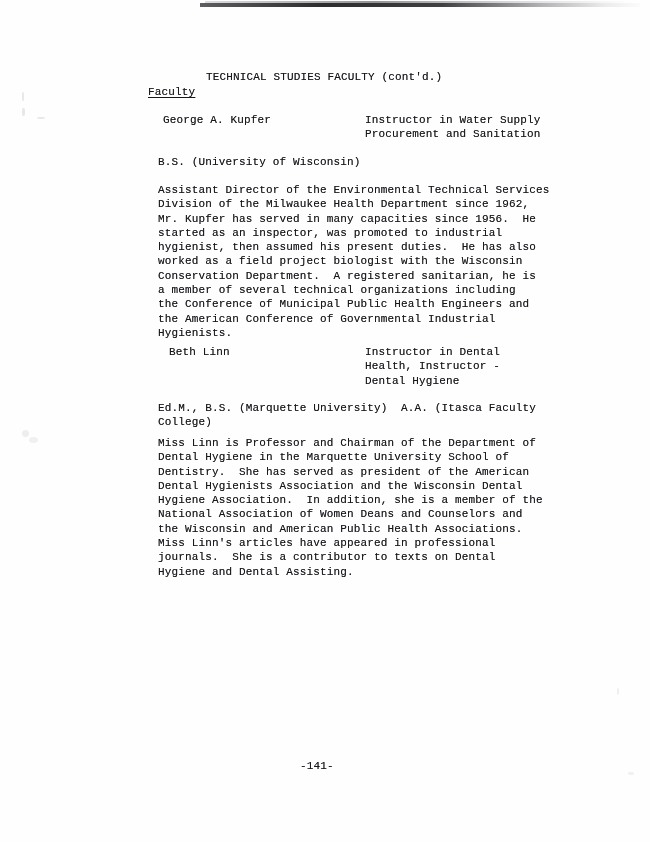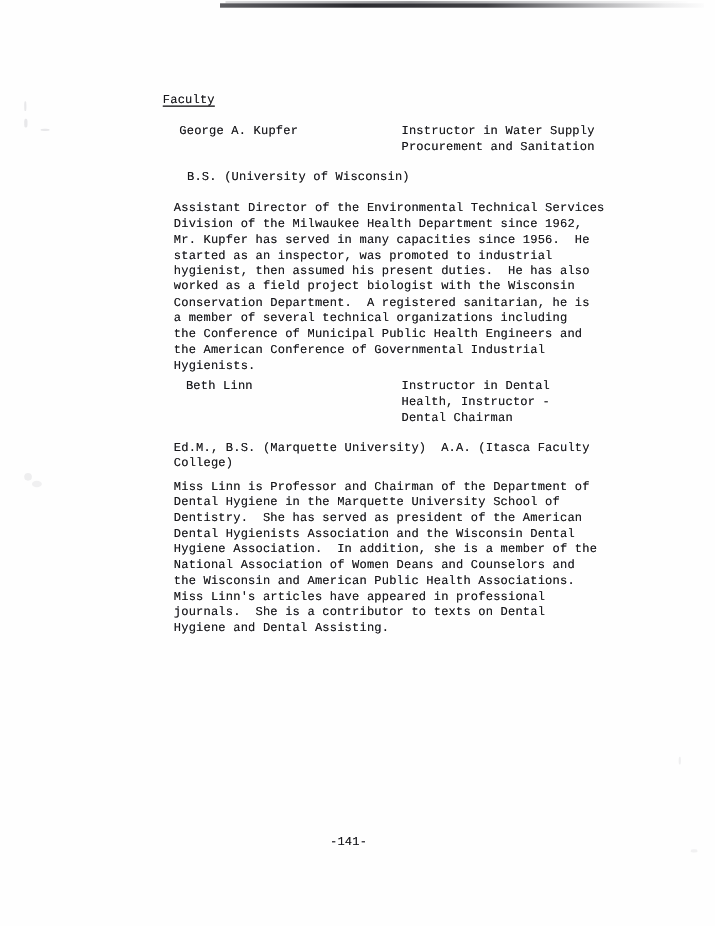--- a/index.html
+++ b/index.html
@@ -81,21 +81,21 @@
     text-shadow: 0 0 0.45px rgba(20,20,25,0.55);
   }
 
   #doc-title      { left: 206px; top: 70px; }
   #faculty-label  { left: 148px; top: 85px; text-decoration: underline;
                     text-underline-offset: 1.5px; }
 
   #kupfer-name    { left: 163px; top: 113px; }
   #kupfer-title   { left: 365px; top: 113px; }
 
-  #kupfer-degree  { left: 170px; top: 155px; }
+  #kupfer-degree  { left: 158px; top: 155px; }
   #kupfer-bio     { left: 158px; top: 183px; }
 
   #linn-name      { left: 169px; top: 345px; }
   #linn-title     { left: 365px; top: 345px; }
 
   #linn-degree    { left: 158px; top: 401px; }
   #linn-bio       { left: 158px; top: 436px; }
 
   #page-number    { left: 300px; top: 759px; }
 </style>
@@ -108,20 +108,21 @@
   <div class="scan-edge-top"></div>
 
   <div class="speck s1"></div>
   <div class="speck s2"></div>
   <div class="speck s3"></div>
   <div class="speck s4"></div>
   <div class="speck s5"></div>
   <div class="speck s6"></div>
   <div class="speck s7"></div>
 
+  <div class="typed" id="doc-title">TECHNICAL STUDIES FACULTY (cont'd.)</div>
 
   <div class="typed" id="faculty-label">Faculty</div>
 
   <div class="typed" id="kupfer-name">George A. Kupfer</div>
 
   <div class="typed" id="kupfer-title">Instructor in Water Supply
 Procurement and Sanitation</div>
 
   <div class="typed" id="kupfer-degree">B.S. (University of Wisconsin)</div>
 
@@ -134,21 +135,21 @@
 Conservation Department.  A registered sanitarian, he is
 a member of several technical organizations including
 the Conference of Municipal Public Health Engineers and
 the American Conference of Governmental Industrial
 Hygienists.</div>
 
   <div class="typed" id="linn-name">Beth Linn</div>
 
   <div class="typed" id="linn-title">Instructor in Dental
 Health, Instructor -
-Dental Chairman</div>
+Dental Hygiene</div>
 
   <div class="typed" id="linn-degree">Ed.M., B.S. (Marquette University)  A.A. (Itasca Faculty
 College)</div>
 
   <div class="typed" id="linn-bio">Miss Linn is Professor and Chairman of the Department of
 Dental Hygiene in the Marquette University School of
 Dentistry.  She has served as president of the American
 Dental Hygienists Association and the Wisconsin Dental
 Hygiene Association.  In addition, she is a member of the
 National Association of Women Deans and Counselors and

